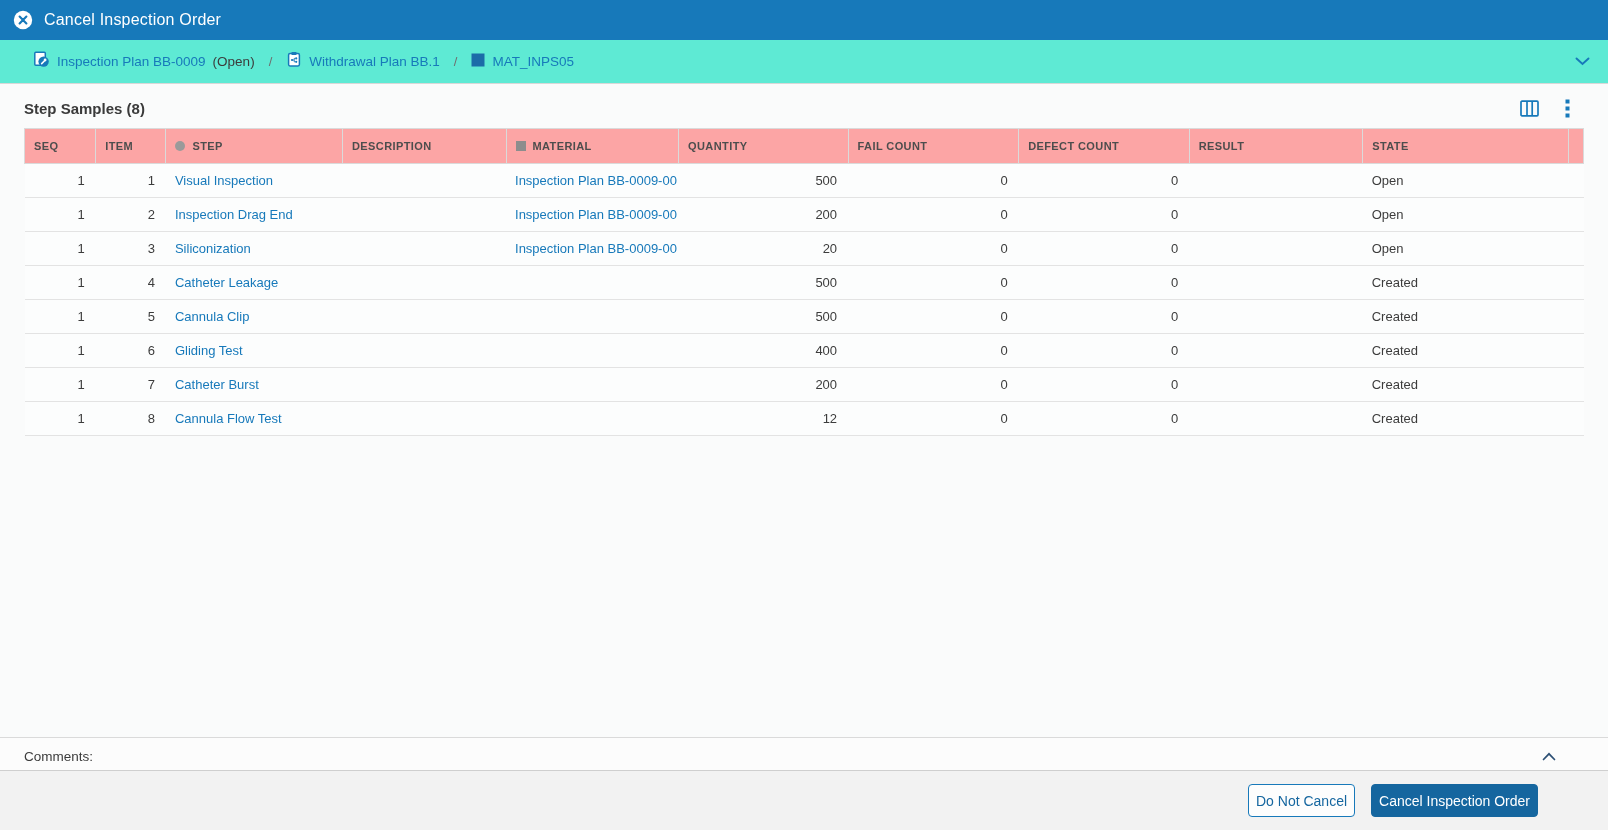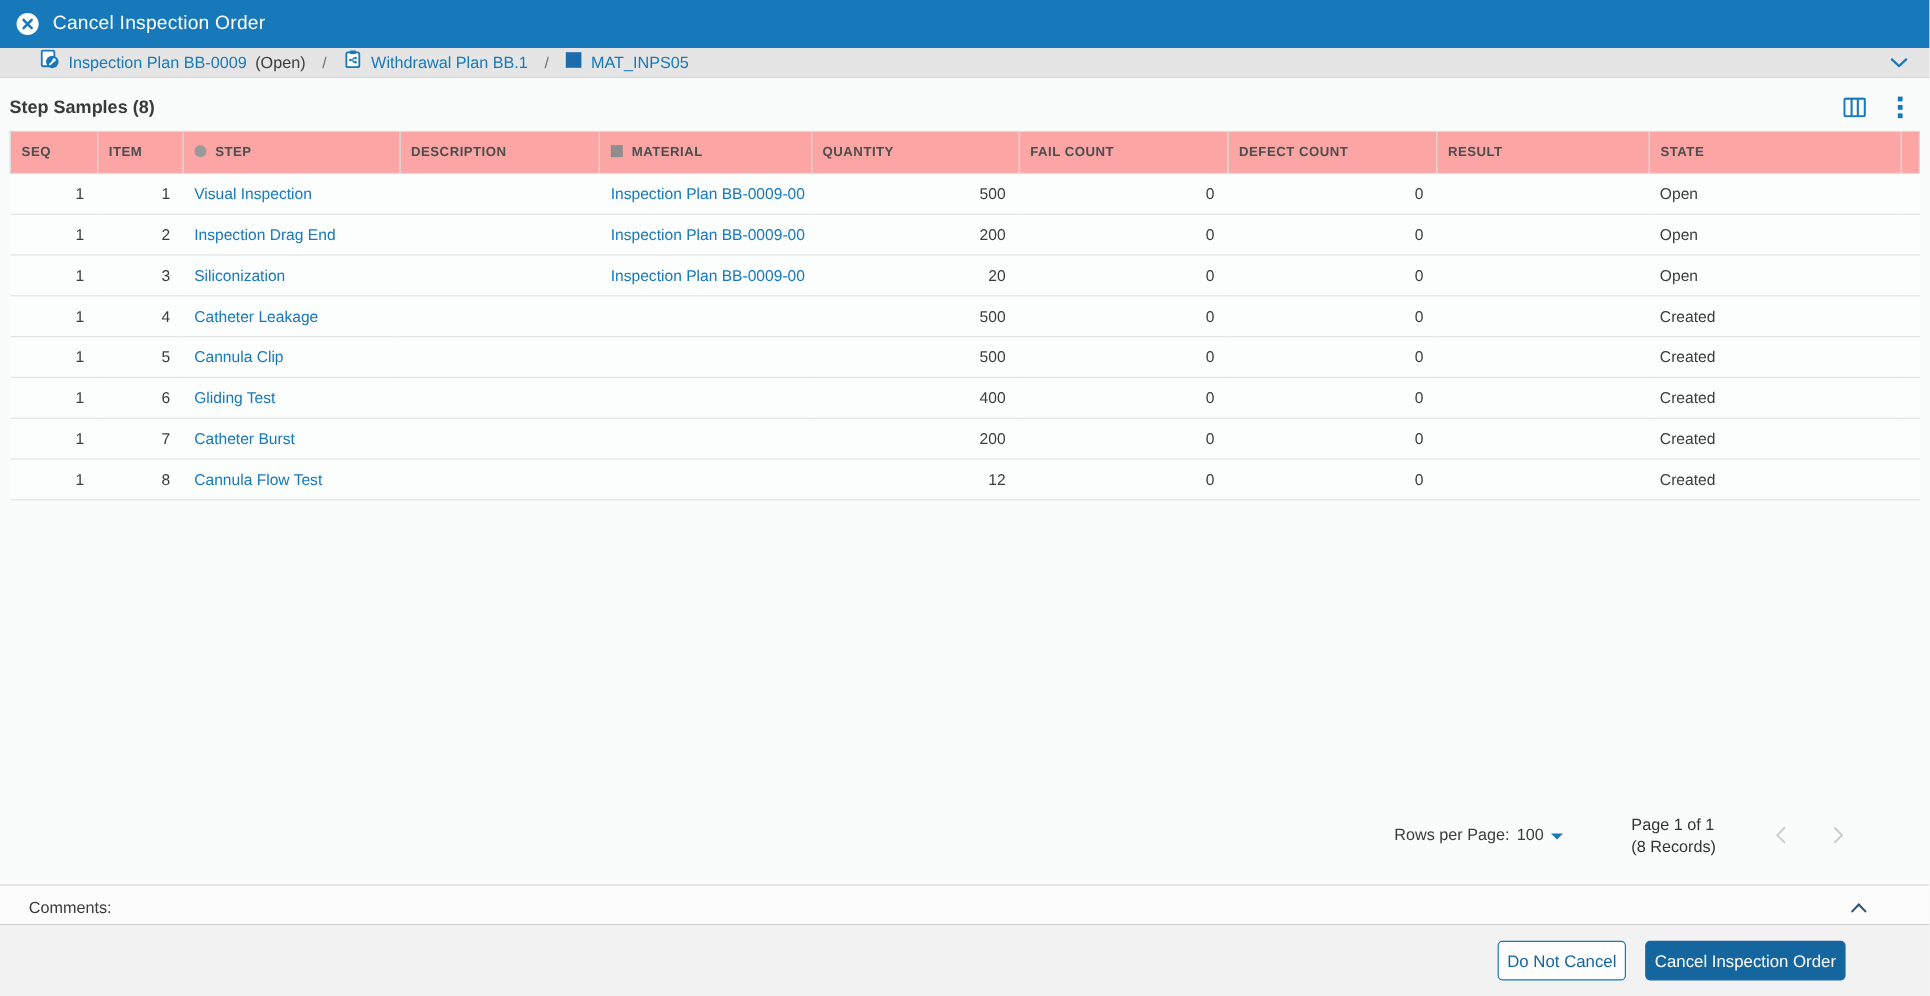--- a/index.html
+++ b/index.html
@@ -6,29 +6,29 @@
   html,body { width:1608px; height:830px; overflow:hidden;
     font-family:"Liberation Sans","DejaVu Sans",sans-serif; background:#fafbfb; color:#333; }
   .app { display:flex; flex-direction:column; width:100%; height:100%;border-radius:30px; }
 
   
   .titlebar { height:40px; background:#1779ba; display:flex; align-items:center; padding:0 13px; gap:11px; flex:0 0 auto; }
   .titlebar .title { color:#fff; font-size:16px; font-weight:400; letter-spacing:.2px; }
   .close-btn { width:20px; height:20px; display:flex; align-items:center; justify-content:center; cursor:pointer; }
 
   
-  .breadcrumb { height:25px; background:#e5e5e5; border-bottom:1px solid #d8d8d8; display:flex; align-items:center; padding:0 18px 0 33px; gap:8px; flex:0 0 auto; }
+  .breadcrumb { height:44px; background:#5eead4; border-bottom:1px solid #d8d8d8; display:flex; align-items:center; padding:0 18px 0 33px; gap:8px; flex:0 0 auto; }
   .crumb { display:flex; align-items:center; gap:7px; }
   .crumb-link { color:#1779ba; font-size:13.5px; cursor:pointer; }
   .crumb-status { color:#3c3c3c; font-size:13.5px; }
   .crumb-sep { color:#6f6f6f; font-size:13px; margin:0 6px; }
   .bc-caret { margin-left:auto; cursor:pointer; display:flex; align-items:center; }
 
   
-  .main { flex:1 1 auto; display:flex; flex-direction:column; padding:0 8px; min-height:0; }
+  .main { flex:1 1 auto; display:flex; flex-direction:column; padding:0 24px; min-height:0; }
   .grid-titlebar { display:flex; align-items:center; justify-content:space-between; margin:15px 0 10px 0; }
   .grid-title { font-size:15px; font-weight:600; color:#3a3a3a; }
   .grid-tools { display:flex; align-items:center; gap:26px; margin-right:14px; }
   .tool { cursor:pointer; display:flex; align-items:center; }
 
   table { width:100%; border-collapse:collapse; table-layout:fixed; }
   thead th { background:#fca5a5; border:1px solid #dadada; height:35px; text-align:left;
     font-size:11px; font-weight:600; color:#4d4d4d; letter-spacing:.4px; padding:0 9px; cursor:pointer; }
   thead th .hicon { display:inline-block; vertical-align:-1px; margin-right:7px; }
   .circle-ic { width:10px; height:10px; border-radius:50%; background:#9a9a9a; }
@@ -269,45 +269,20 @@
           <td class="num">0</td>
           <td></td>
           <td>Created</td>
           <td class="spacer"></td>
         </tr>
       </tbody>
     </table>
 
     <div class="spacer-flex"></div>
 
-    <div class="pagination">
-      <span class="rpp">
-        <span>Rows per Page:</span>
-          <span>100</span>
-        <span>
-          <svg width="11" height="6" viewBox="0 0 11 6">
-              <path d="M0.5 0.5l5 5 5-5z" fill="#1779ba"></path>
-            </svg>
-        </span>
-      </span>
-      <span class="pageinfo">
-        <div>Page 1 of 1</div>
-        <div>(8 Records)</div>
-      </span>
-      <span class="pg-btn">
-        <svg width="12" height="16" viewBox="0 0 12 16">
-            <path d="M9 2L3 8l6 6" stroke="#cbcbcb" stroke-width="1.6" fill="none" stroke-linecap="round"></path>
-          </svg>
-      </span>
-      <span class="pg-btn">
-        <svg width="12" height="16" viewBox="0 0 12 16">
-            <path d="M3 2l6 6-6 6" stroke="#cbcbcb" stroke-width="1.6" fill="none" stroke-linecap="round"></path>
-          </svg>
-      </span>
-    </div>
   </div>
 
   <div class="comments">
     <span class="comments-label">Comments:</span>
     <span class="comments-toggle">
       <svg width="14" height="9" viewBox="0 0 14 9">
           <path d="M1.5 7.5L7 1.8l5.5 5.7" stroke="#2c4f74" stroke-width="1.7" fill="none" stroke-linecap="round"></path>
         </svg>
     </span>
   </div>

